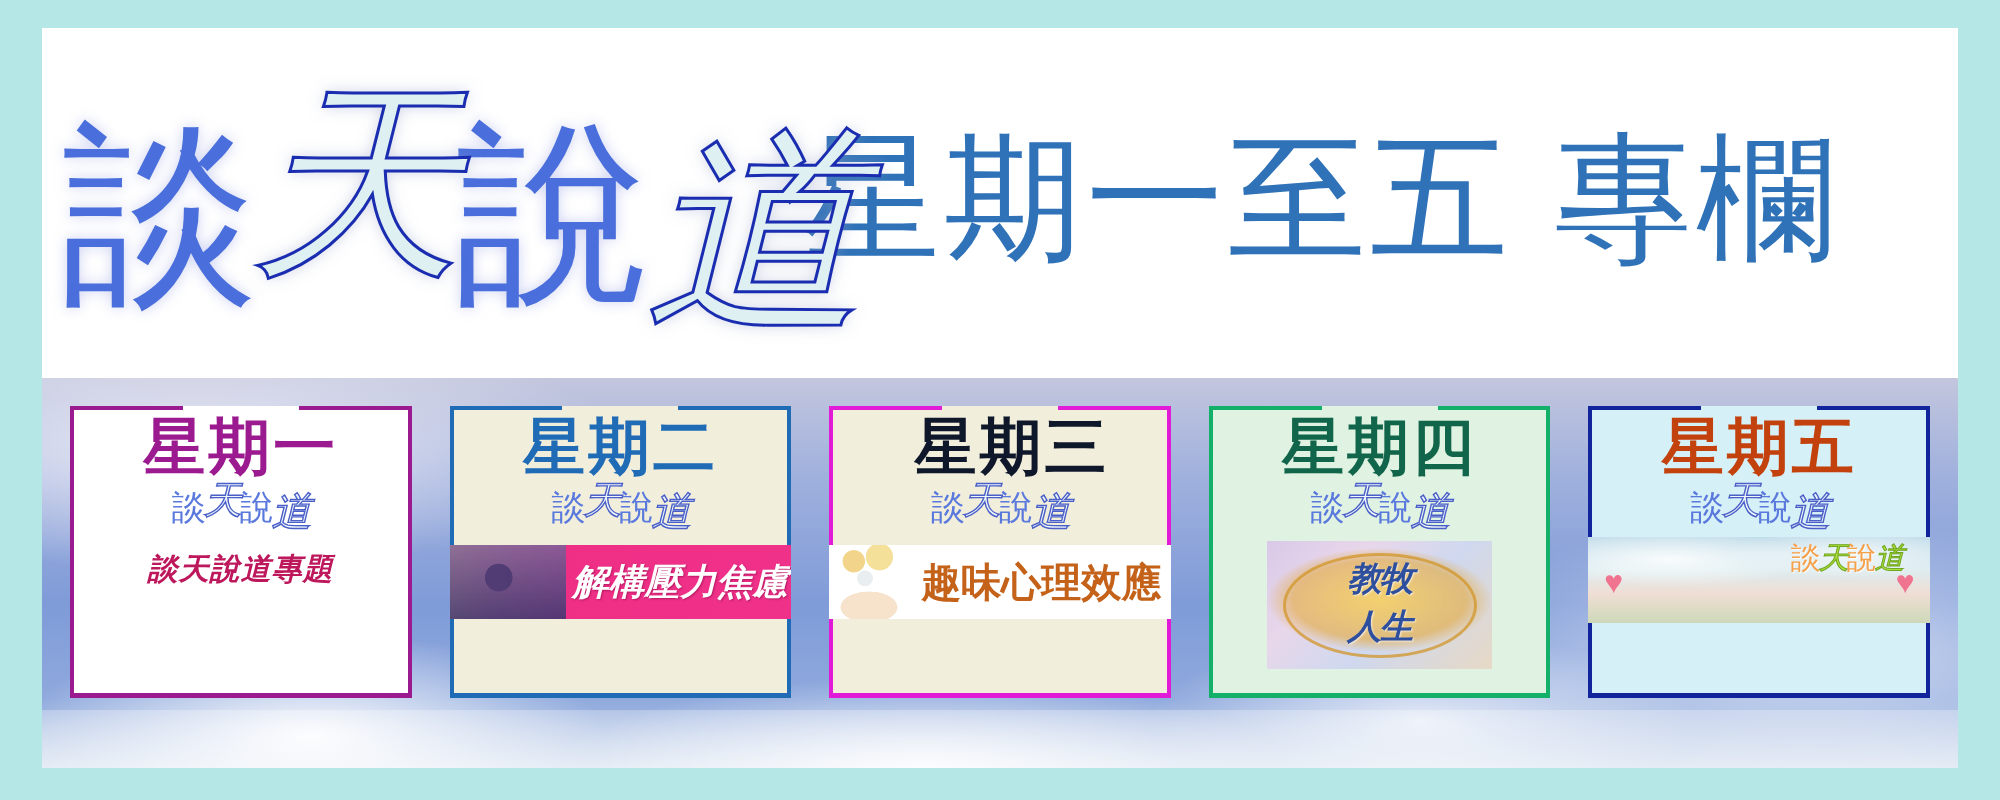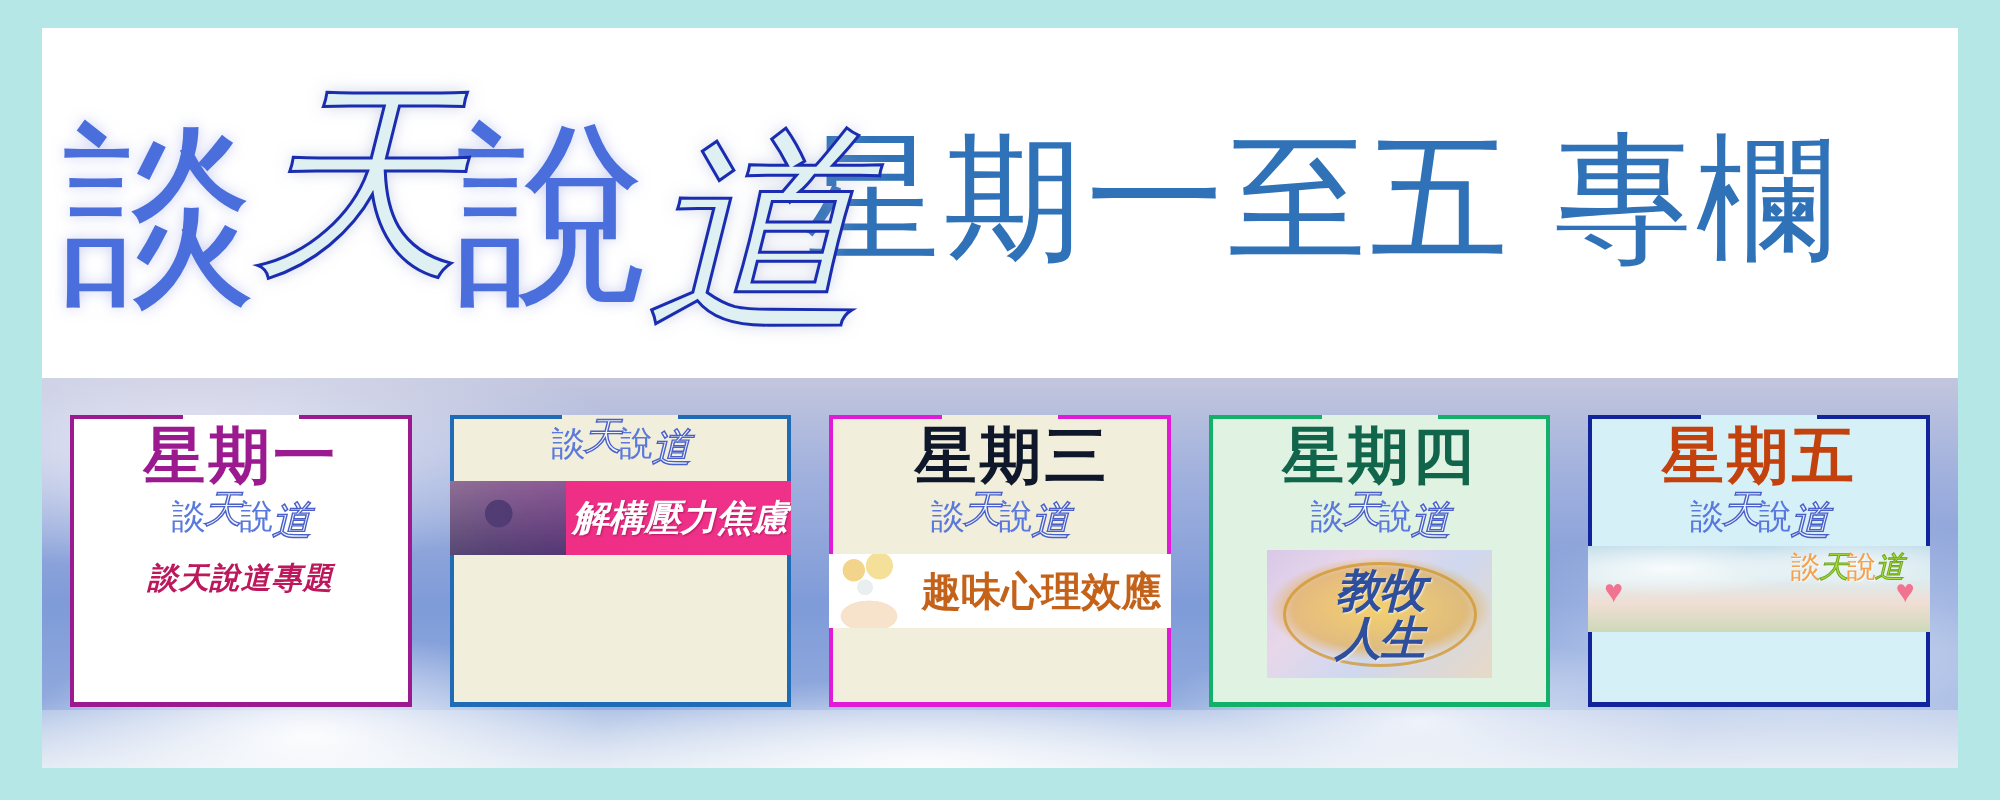--- a/index.html
+++ b/index.html
@@ -83,21 +83,21 @@
   }
   .sky::after {
     content: "";
     position: absolute; left: 0; right: 0; bottom: 0; height: 58px;
     background: linear-gradient(180deg, rgba(255,255,255,.28), rgba(255,255,255,.62));
   }
 
   
   .cards {
     position: absolute;
-    left: 0; top: 348px;
+    left: 0; top: 339px;
     width: 1916px; height: 322px;
     display: flex;
     align-items: flex-start;
     padding: 29px 18px 0 18px;
     gap: 18px;
   }
   .card {
     position: relative;
     flex: 1 1 0;
     height: 312px;
@@ -234,23 +234,23 @@
   .c4 .art4::before {
     content:"";
     position:absolute; left:7%; top:9%; right:7%; bottom:9%;
     border:3px solid rgba(210,150,40,.75);
     border-radius:50%;
   }
   .c4 .art4 .art4-text {
     position:absolute; left:0; right:0; top:50%;
     transform:translateY(-50%);
     text-align:center;
-    font-family:Liberation Sans, sans-serif;
+    font-family:Liberation Mono, monospace;
     font-style:italic; font-weight:bold;
-    font-size:46px; line-height:46px;
+    font-size:34px; line-height:46px;
     color:#2e4f9e;
     text-shadow:1px 1px 2px rgba(255,255,255,.7);
     letter-spacing:-2px;
   }
   .c4 .art4 .art4-text span { display:block; }
   .c4 .art4 .art4-text .l2 { margin-top:2px; }
 
   
   .c5 .card-inner { background: #d6f0f7; }
   .c5 .bk { background: #12249c; }
@@ -315,20 +315,21 @@
       </div>
     </div>
 
     <div class="card c2">
       <div class="card-inner">
         <span class="bk tl"></span>
         <span class="bk tr"></span>
         <span class="bk left"></span>
         <span class="bk right"></span>
         <span class="bk bottom"></span>
+        <div class="day-title">星期二</div>
         <div class="mini-logo"><span class="m1">談</span><span class="m2">天</span><span class="m3">說</span><span class="m4">道</span></div>
         <div class="strip">
           <span class="silhouette"></span>
           <span class="strip-text">解構壓力焦慮</span>
         </div>
       </div>
     </div>
 
     <div class="card c3">
       <div class="card-inner">

